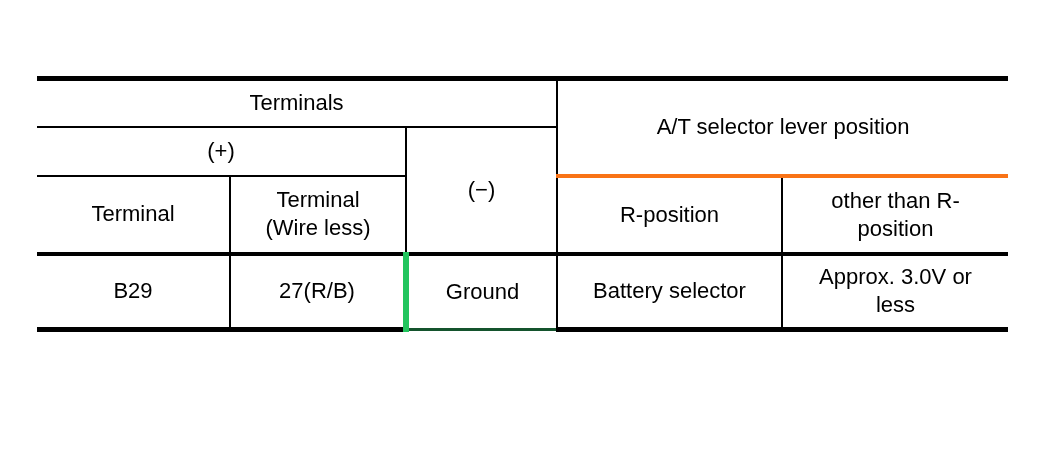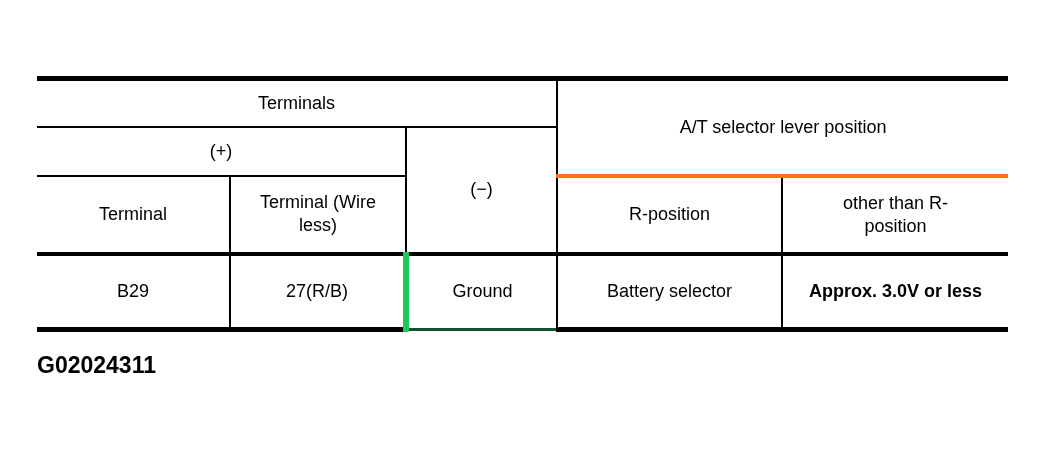--- a/index.html
+++ b/index.html
@@ -18,21 +18,21 @@
   }
   #spec-table-wrap {
     position: absolute;
     left: 37px;
     top: 76px;
   }
   table.spec {
     border-collapse: collapse;
     table-layout: fixed;
     width: 971px;
-    font-size: 18px;
+    font-size: 22px;
     line-height: 1.27;
   }
   table.spec td {
     text-align: center;
     vertical-align: middle;
     padding: 2px 10px;
     overflow: hidden;
   }
   
   tr.r1 { height: 48px; }
@@ -51,21 +51,21 @@
   td.c-other       { border-bottom: 4px solid #000; margin-top: 24px; }
   td.d-connector   { border-bottom: 5px solid #000; border-right: 2px solid #000; }
   td.d-termwire    { border-bottom: 5px solid #000; border-right: 6px solid #22c55e; }
   td.d-minus       { border-bottom: 3px solid #14532d; border-right: 2px solid #000; }
   td.d-rpos        { border-bottom: 5px solid #000; border-right: 2px solid #000; }
   td.d-other       { border-bottom: 5px solid #000; }
 
   
   .wrap-130 { display: inline-block; max-width: 130px; }
   .wrap-155 { display: inline-block; max-width: 155px; }
-  .wrap-175 { display: inline-block; max-width: 175px; font-weight: bold; }
+  .wrap-175 { display: inline-block; max-width: 175px; }
 
   #figure-caption {
     position: absolute;
     left: 37px;
     top: 352px;
     font-size: 23px;
     font-weight: bold;
   }
 </style>
 </head>
@@ -101,15 +101,14 @@
           <td class="d-connector">B29</td>
           <td class="d-termwire">27(R/B)</td>
           <td class="d-minus">Ground</td>
           <td class="d-rpos">Battery selector</td>
           <td class="d-other"><span class="wrap-175">Approx. 3.0V or less</span></td>
         </tr>
       </tbody>
     </table>
   </div>
 
-  <div id="figure-caption">G02024311</div>
 
 </div>
 
 </body></html>

